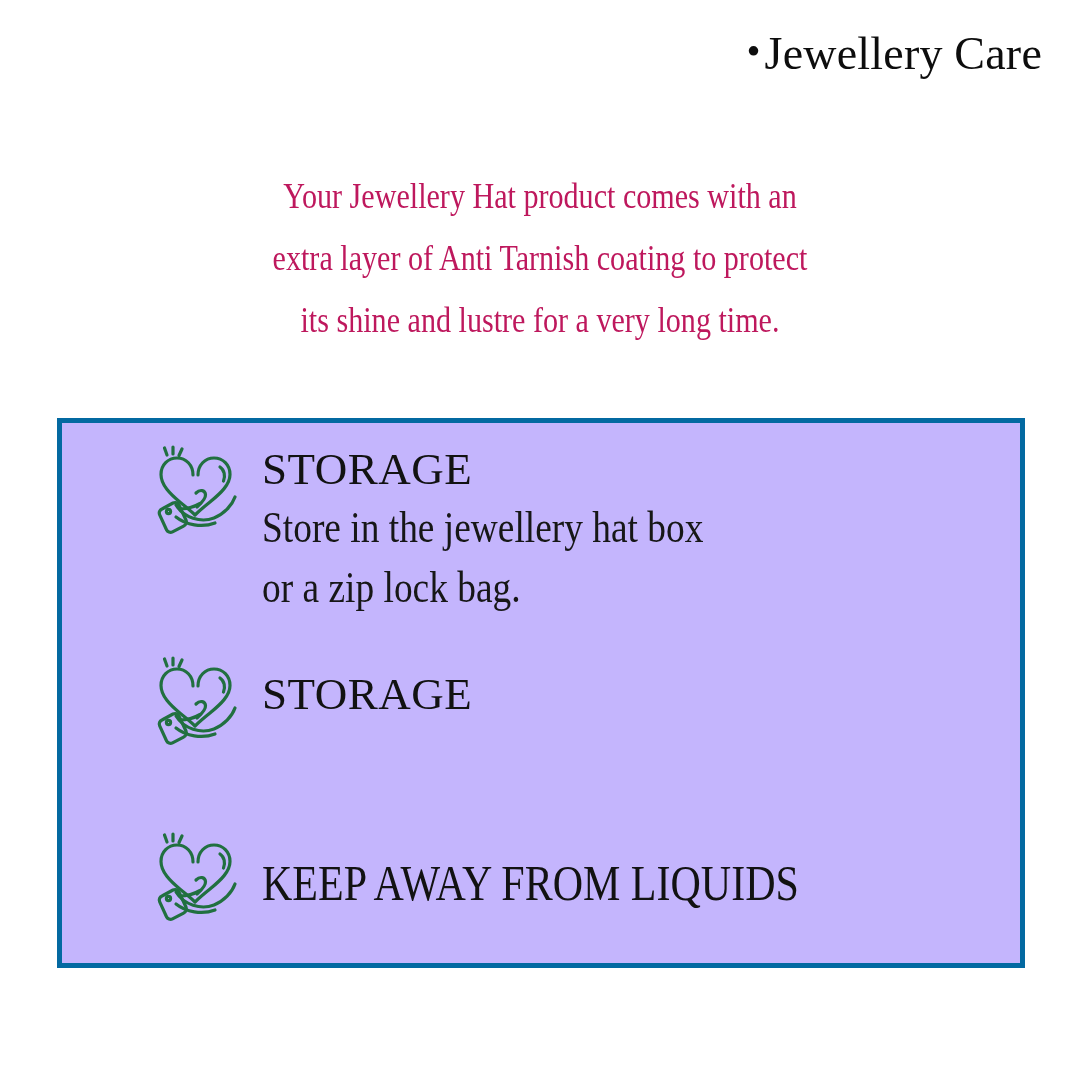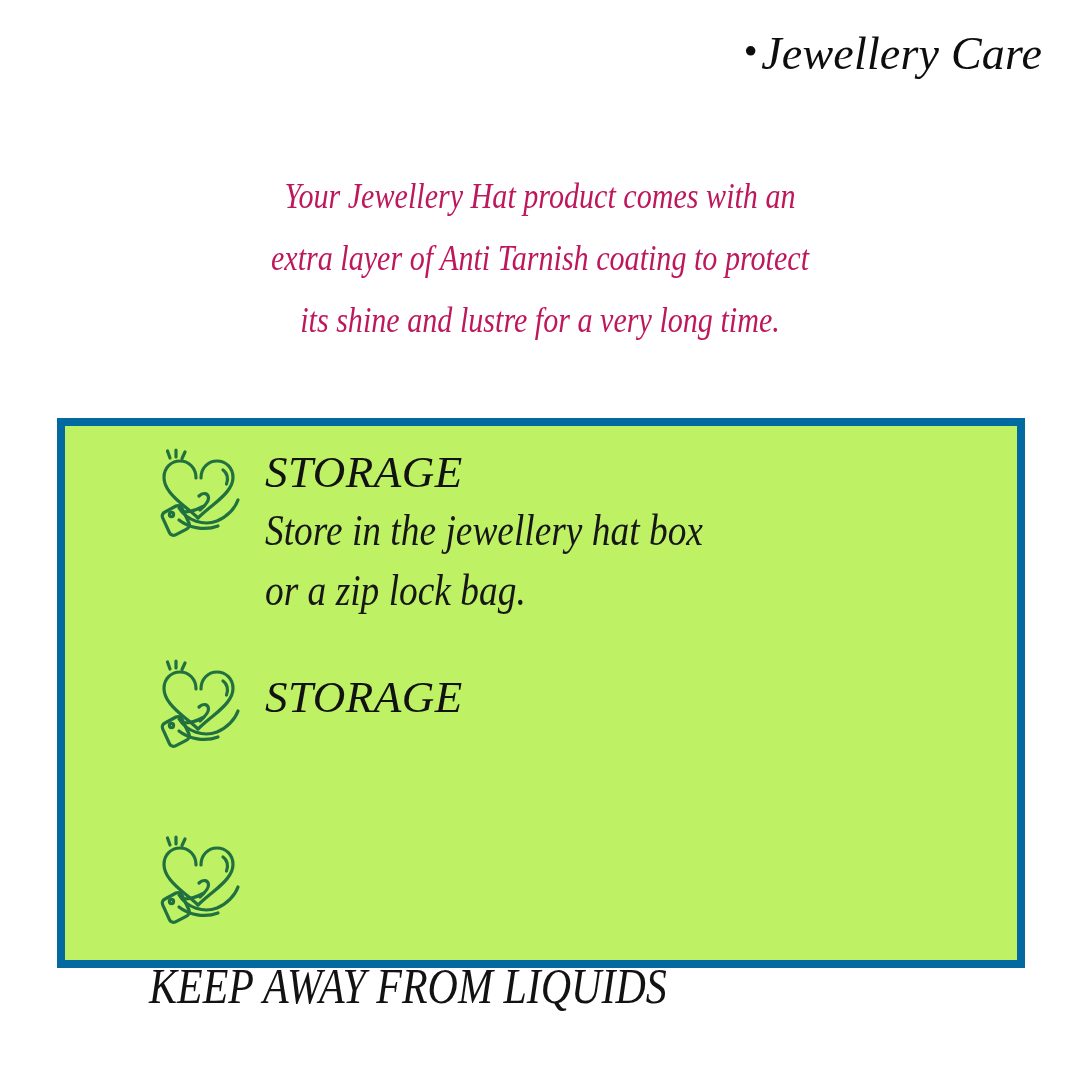--- a/index.html
+++ b/index.html
@@ -14,21 +14,20 @@
     overflow: hidden;
     position: relative;
     -webkit-font-smoothing: antialiased;
   }
 
   #page {
     position: relative;
     width: 1080px;
     height: 776px;
     background: #ffffff;
-    font-style: italic;
   }
 
   
   .title-row {
     position: absolute;
     left: 0;
     top: 30px;
     width: 1042px;
     text-align: right;
     white-space: nowrap;
@@ -72,40 +71,40 @@
   }
 
   
   .panel {
     position: absolute;
     left: 57px;
     top: 418px;
     width: 968px;
     height: 550px;
     box-sizing: border-box;
-    background: #bef264;
-    border: 8px solid #0369a1;
+    background: #c4b5fd;
+    border: 5px solid #0369a1;
   }
 
   .care-list {
     position: absolute;
     left: 0;
     top: 0;
     width: 100%;
     height: 100%;
   }
 
   .care-item {
     position: absolute;
     display: flex;
     align-items: flex-start;
   }
   .care-item.item-0 { left: 84px; top: 22px;  }
   .care-item.item-1 { left: 84px; top: 233px; }
-  .care-item.item-2 { left: 84px; top: 409px; flex-direction: column; }
+  .care-item.item-2 { left: 84px; top: 409px; }
 
   .care-icon {
     width: 100px;
     height: 100px;
     flex: 0 0 100px;
     margin-right: 16px;
   }
   .care-icon svg { display: block; width: 100px; height: 100px; }
 
   .care-body {

